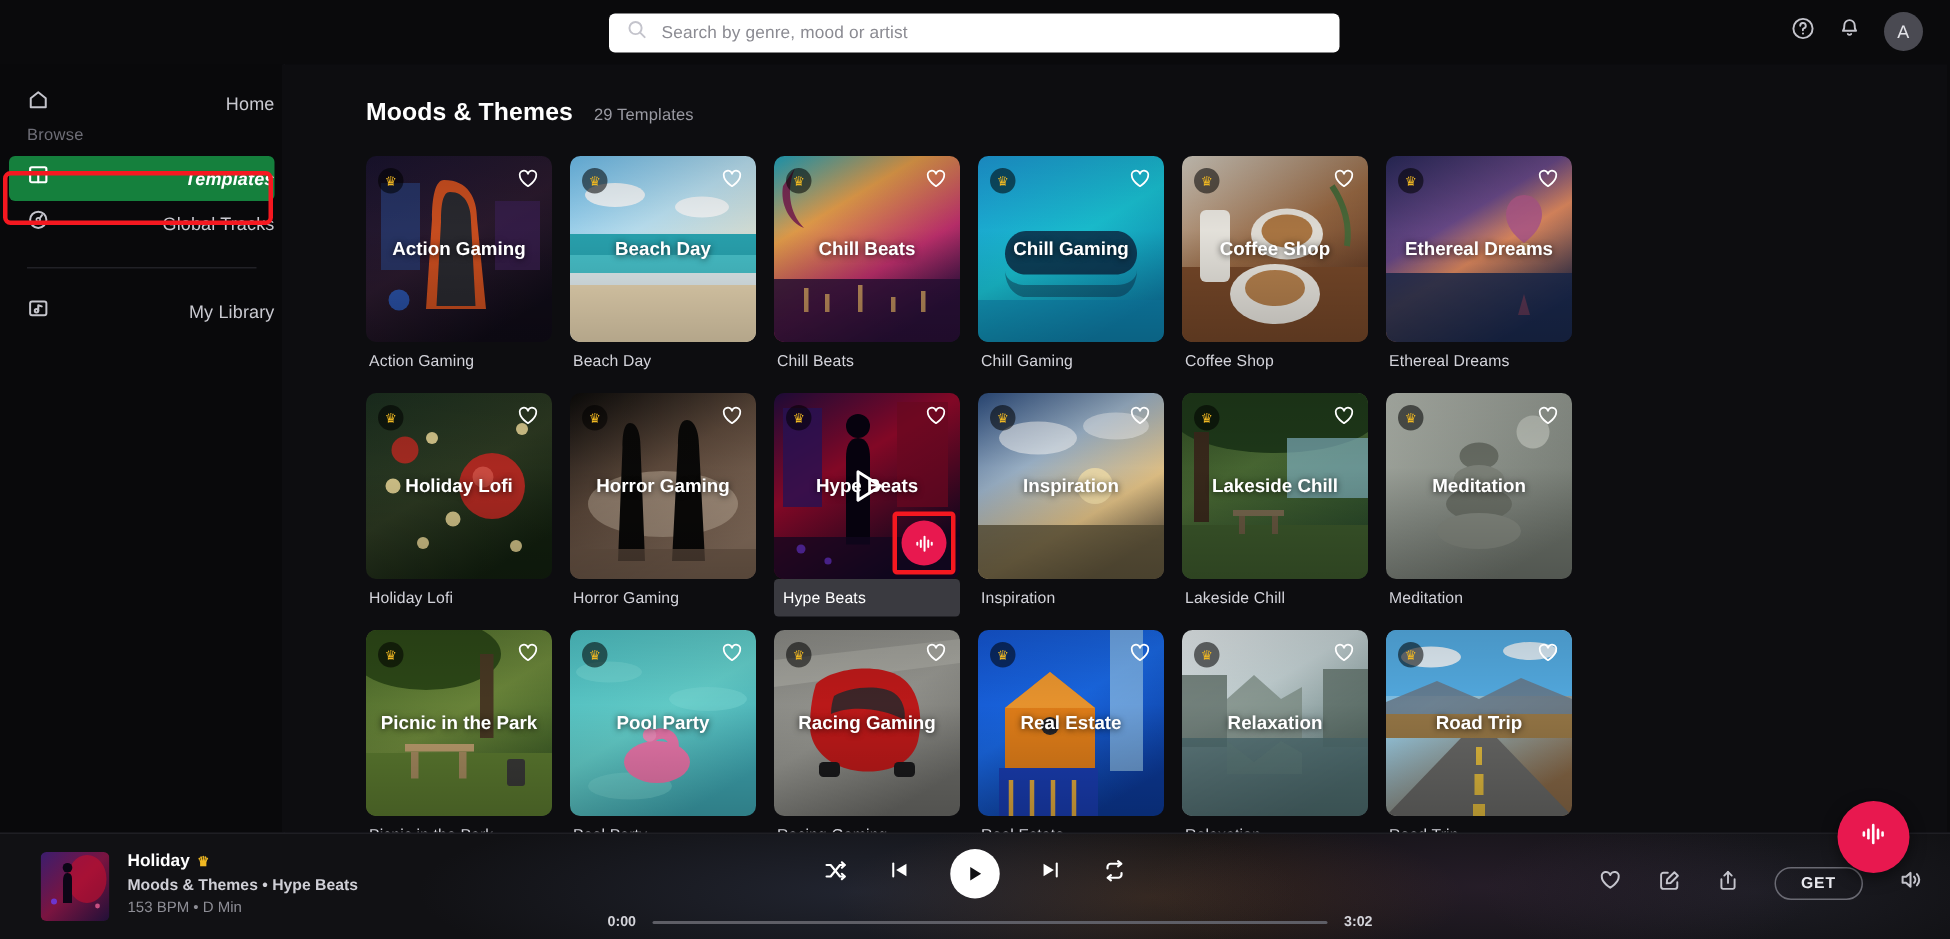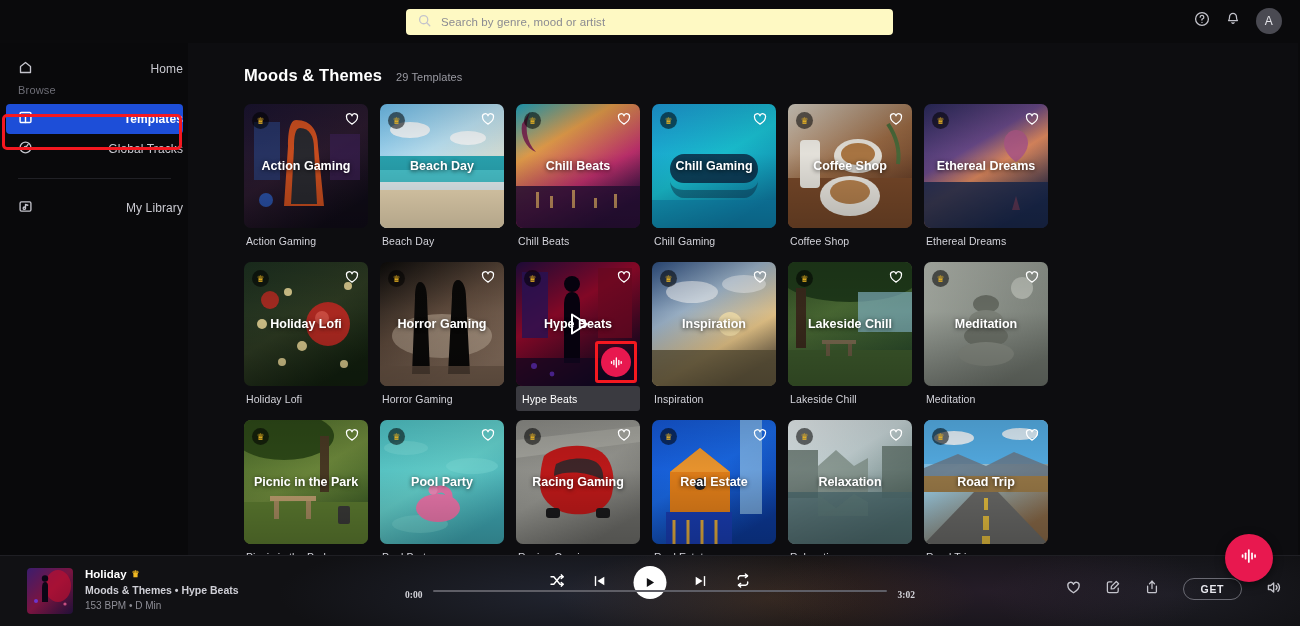--- a/index.html
+++ b/index.html
@@ -19,21 +19,21 @@
     display: flex; align-items: center;
   }
   .logo-wrap { display: flex; align-items: flex-end; gap: 7px; margin-left: 16px; width: 200px; }
   .logo-mark { width: 24px; height: 24px; }
   .logo-text { font-size: 21px; font-weight: 400; letter-spacing: .2px; color: #fff; line-height: 1; }
   .logo-beta { font-size: 10.5px; font-weight: 700; color: #dcdce0; margin-bottom: 2px; }
 
   .searchbox {
     position: absolute; left: 406px; top: 9px;
     width: 487px; height: 26px;
-    background: #fef9c3; border-radius: 4px;
+    background: #ffffff; border-radius: 4px;
     display: flex; align-items: center; padding: 0 12px; gap: 10px;
   }
   .search-input-txt { font-size: 11.5px; color: #8b8b92; letter-spacing: .1px; }
 
   .topbar-right {
     position: absolute; right: 18px; top: 8px;
     display: flex; align-items: center; gap: 15px;
   }
   .avatar {
     width: 26px; height: 26px; border-radius: 50%;
@@ -47,21 +47,21 @@
     position: absolute; left: 0; top: 43px; width: 190px; height: 583px;
     background: #09090b;
     border-right: 1px solid #1d1d21;
   }
   .side-item {
     display: flex; align-items: center; gap: 13px;
     height: 30px; margin: 0 6px; padding-left: 12px;
     border-radius: 4px; cursor: pointer; justify-content: space-between;
   }
   .side-item .lbl { font-size: 12px; color: #c9c9d0; letter-spacing: .1px; }
-  .side-item.active { background: #1d4ed8; }
+  .side-item.active { background: #15803d; font-style: italic; }
   .side-item.active .lbl { color: #fff; font-weight: 700; }
   .side-section {
     font-size: 11px; color: #6e6e77; letter-spacing: .2px;
     padding: 0 0 0 18px; margin-bottom: 8px;
   }
   .side-divider { height: 1px; background: #212126; margin: 14px 18px; }
 
   
   .annot-templates {
     position: absolute; left: 2px; top: 114px;
@@ -177,21 +177,21 @@
   .np-meta { font-size: 10px; color: #8d8d95; margin-top: 4px; }
 
   .pcontrols {
     position: absolute; left: 50%; top: 10px; transform: translateX(-50%);
     display: flex; align-items: center; gap: 26px;
   }
   .play-big {
     width: 33px; height: 33px; border-radius: 50%; background: #fff;
     display: flex; align-items: center; justify-content: center;
   }
-  .pbar { position: absolute; left: 405px; right: 385px; bottom: 26px; display: flex; align-items: flex-start; gap: 11px; font-family: Liberation Serif, serif; }
+  .pbar { position: absolute; left: 405px; right: 385px; bottom: 6px; display: flex; align-items: center; gap: 11px; }
   .ptime { font-size: 9.5px; font-weight: 700; color: #d4d4da; }
   .ptrack { flex: 1; height: 2px; background: #5e5e66; border-radius: 2px; position: relative; }
   .ptrack .fill { position: absolute; left: 0; top: 0; height: 2px; width: 0%; background: #fff; border-radius: 2px; }
 
   .pright {
     position: absolute; right: 18px; top: 22px;
     display: flex; align-items: center; gap: 23px;
   }
   .get-btn {
     border: 1px solid #6a6a73; border-radius: 13px;

